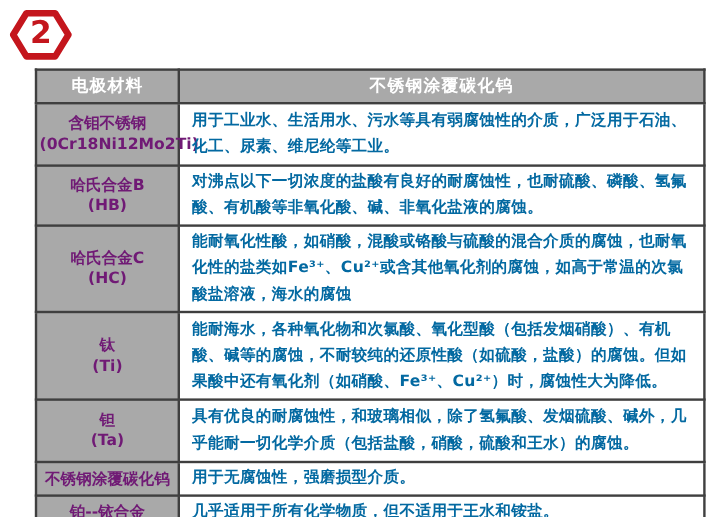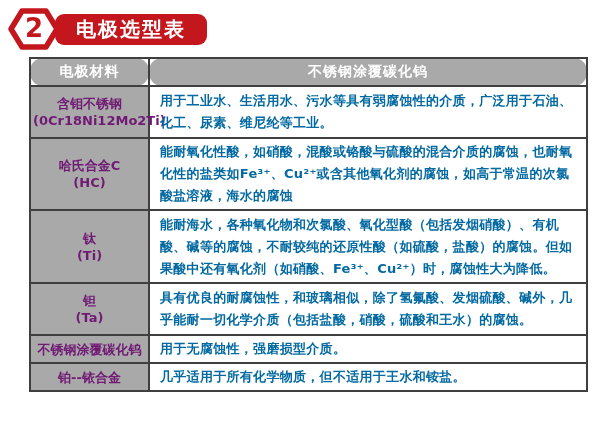--- a/index.html
+++ b/index.html
@@ -48,21 +48,20 @@
     table-layout: fixed;
   }
   .sel-table th, .sel-table td {
     border: 2px solid #3f3f3f;
   }
   .sel-table th {
     background: #a9a9a9; color: #ffffff;
     font-size: 14px; font-weight: 700;
     height: 28px; text-align: center;
     letter-spacing: 1px;
-    border-radius: 13px;
   }
   .col-mat { width: 119px; }
   td.mat-cell {
     background: #a9a9a9; color: #701a75;
     font-size: 13px; font-weight: 700;
     text-align: center; vertical-align: middle;
     line-height: 17px; padding: 2px 2px;
   }
   .mat-code:empty { display: none; }
   td.desc-cell {
@@ -86,43 +85,47 @@
 
 <div class="page">
 
   <div class="header">
     <div class="hex-badge">
       <svg width="52" height="44" viewBox="0 0 52 44">
         <polygon points="14,4 38,4 49,22 38,40 14,40 3,22" fill="#ffffff" stroke="#c4161d" stroke-width="5.5" stroke-linejoin="round"></polygon>
       </svg>
       <span class="hex-num">2</span>
     </div>
-    <div class="title-banner">
-      <span class="title-text">电极选型表</span>
-    </div>
   </div>
 
   <table class="sel-table">
     <colgroup>
         <col class="col-mat">
         <col>
       </colgroup>
     <thead>
       <tr>
         <th>电极材料</th>
         <th>不锈钢涂覆碳化钨</th>
       </tr>
     </thead>
     <tbody>
       <tr class="r1">
         <td class="mat-cell">
           <div class="mat-name">含钼不锈钢</div>
           <div class="mat-code">(0Cr18Ni12Mo2Ti)</div>
         </td>
         <td class="desc-cell">用于工业水、生活用水、污水等具有弱腐蚀性的介质，广泛用于石油、化工、尿素、维尼纶等工业。</td>
+      </tr>
+      <tr class="r2">
+        <td class="mat-cell">
+          <div class="mat-name">哈氏合金B</div>
+          <div class="mat-code">(HB)</div>
+        </td>
+        <td class="desc-cell">对沸点以下一切浓度的盐酸有良好的耐腐蚀性，也耐硫酸、磷酸、氢氟酸、有机酸等非氧化酸、碱、非氧化盐液的腐蚀。</td>
       </tr>
       <tr class="r3">
         <td class="mat-cell">
           <div class="mat-name">哈氏合金C</div>
           <div class="mat-code">(HC)</div>
         </td>
         <td class="desc-cell">能耐氧化性酸，如硝酸，混酸或铬酸与硫酸的混合介质的腐蚀，也耐氧化性的盐类如Fe³⁺、Cu²⁺或含其他氧化剂的腐蚀，如高于常温的次氯酸盐溶液，海水的腐蚀</td>
       </tr>
       <tr class="r4">
         <td class="mat-cell">

